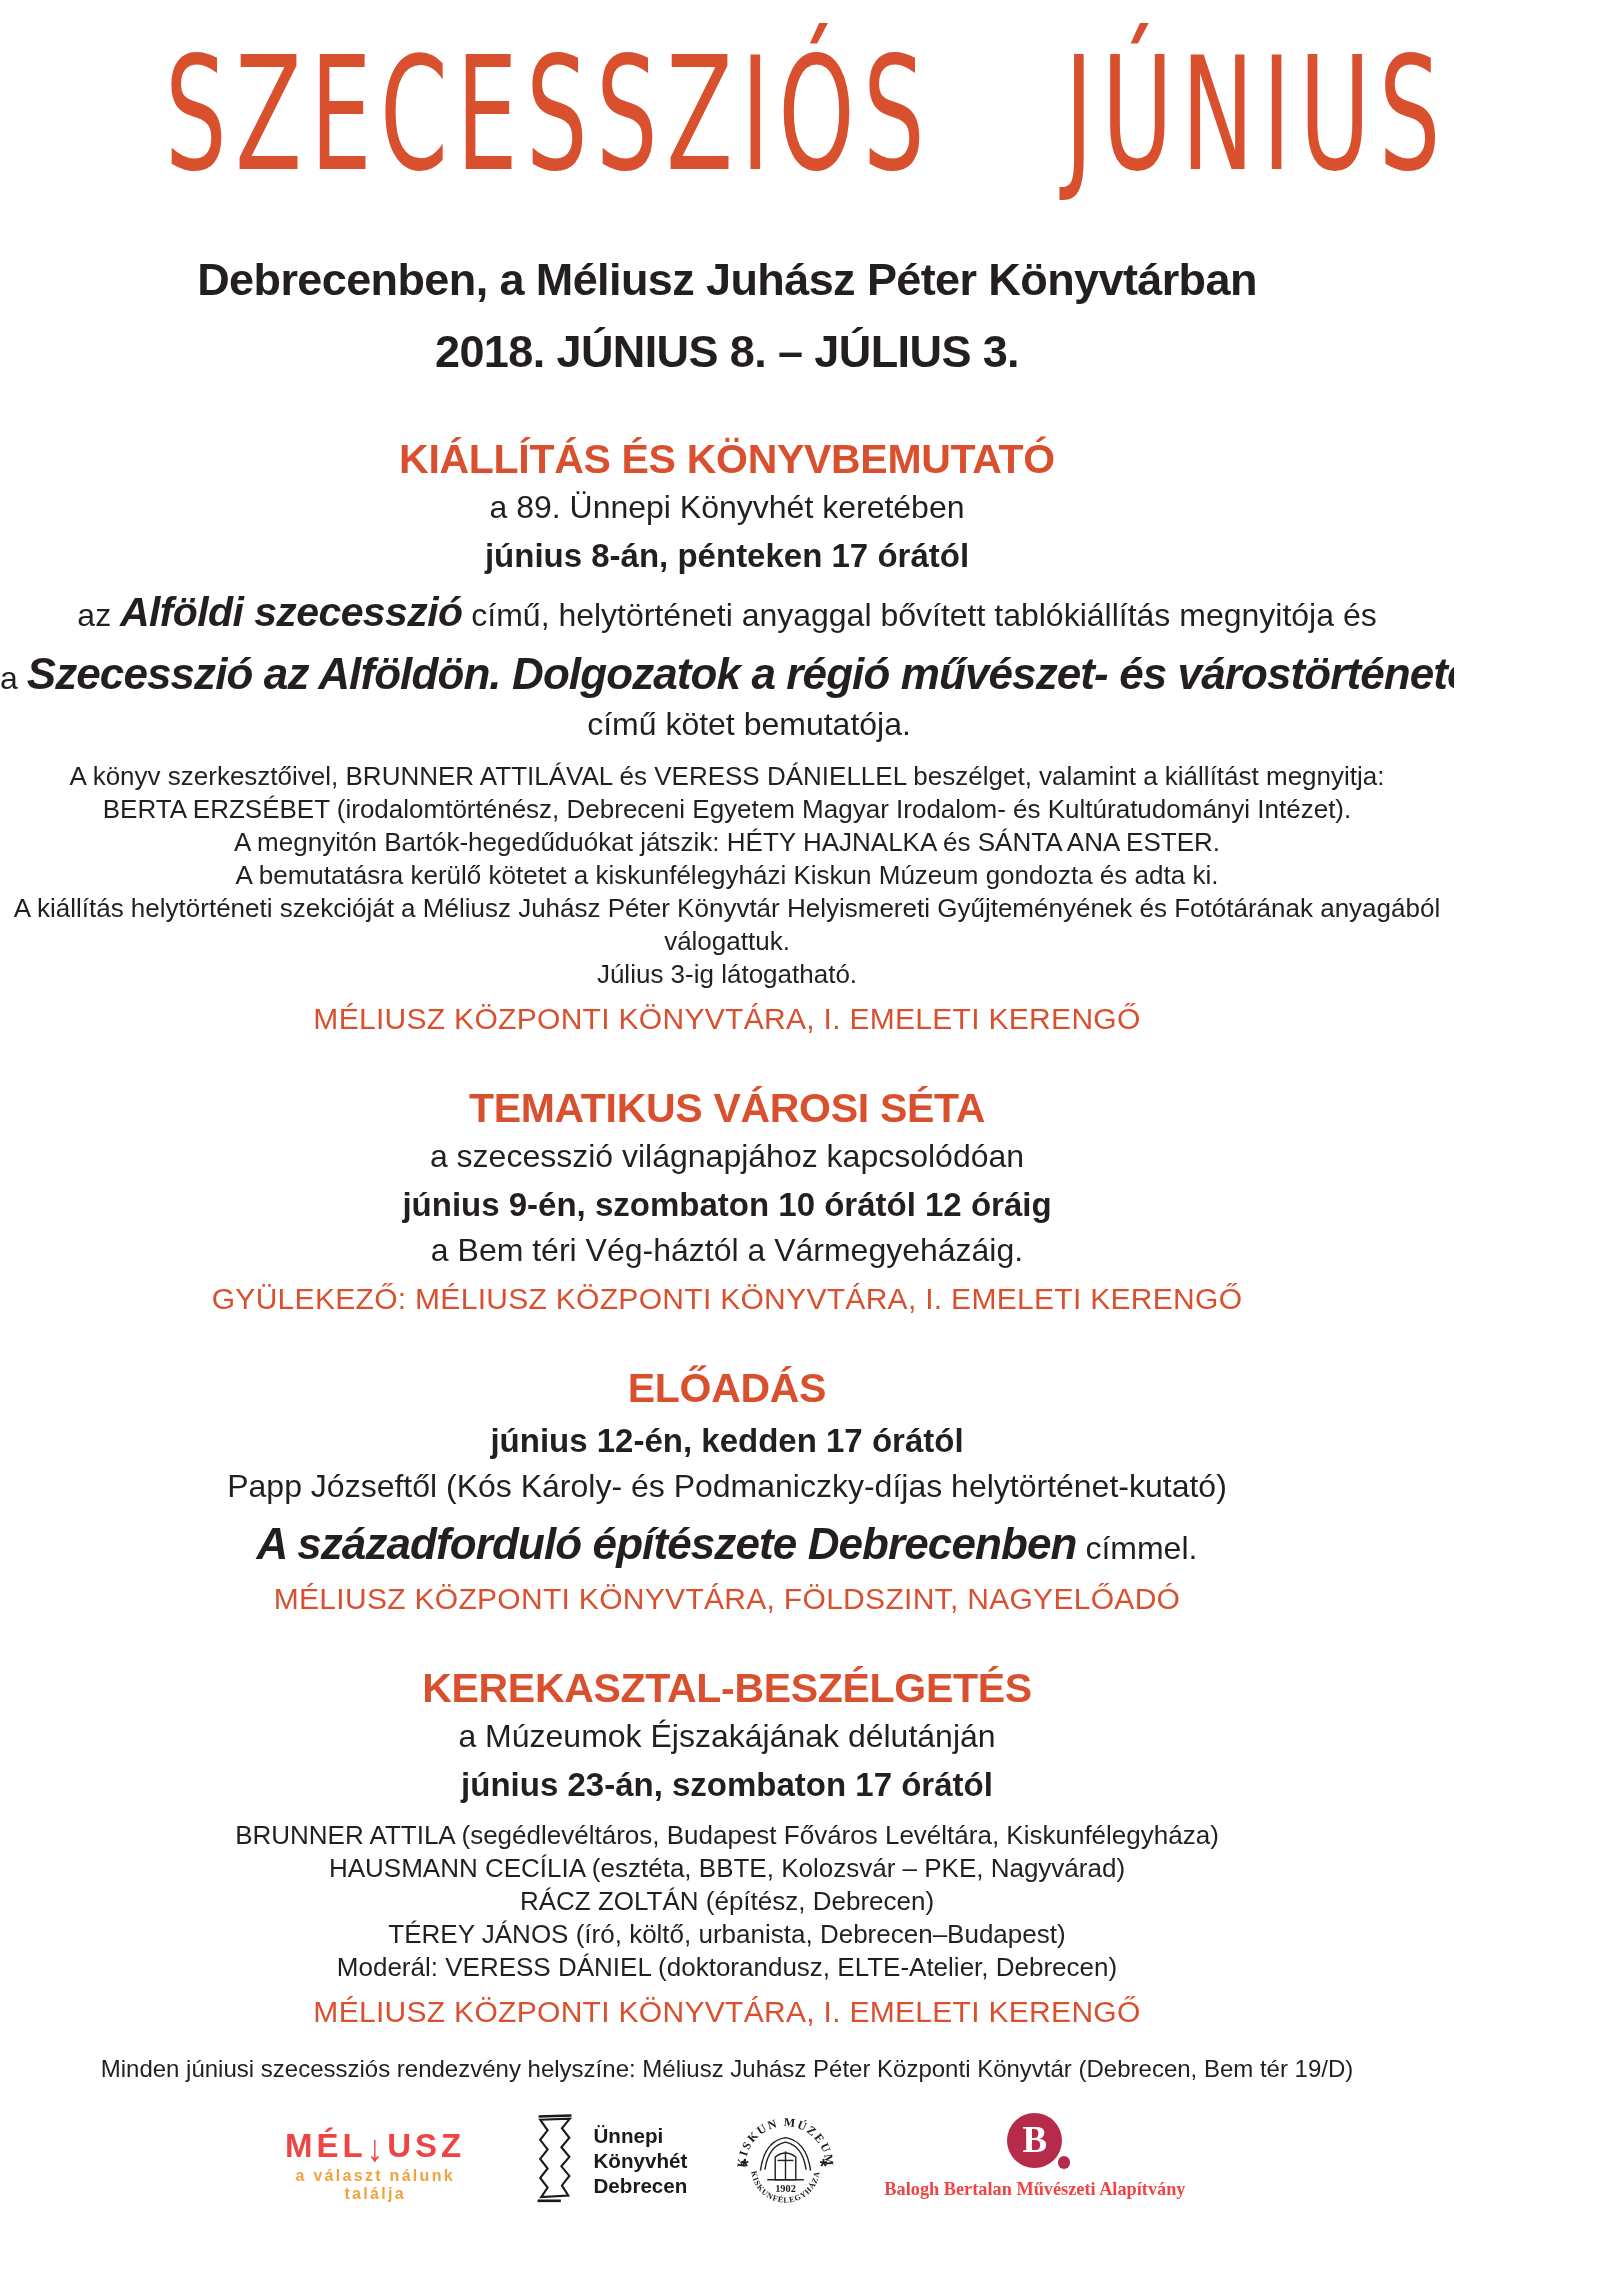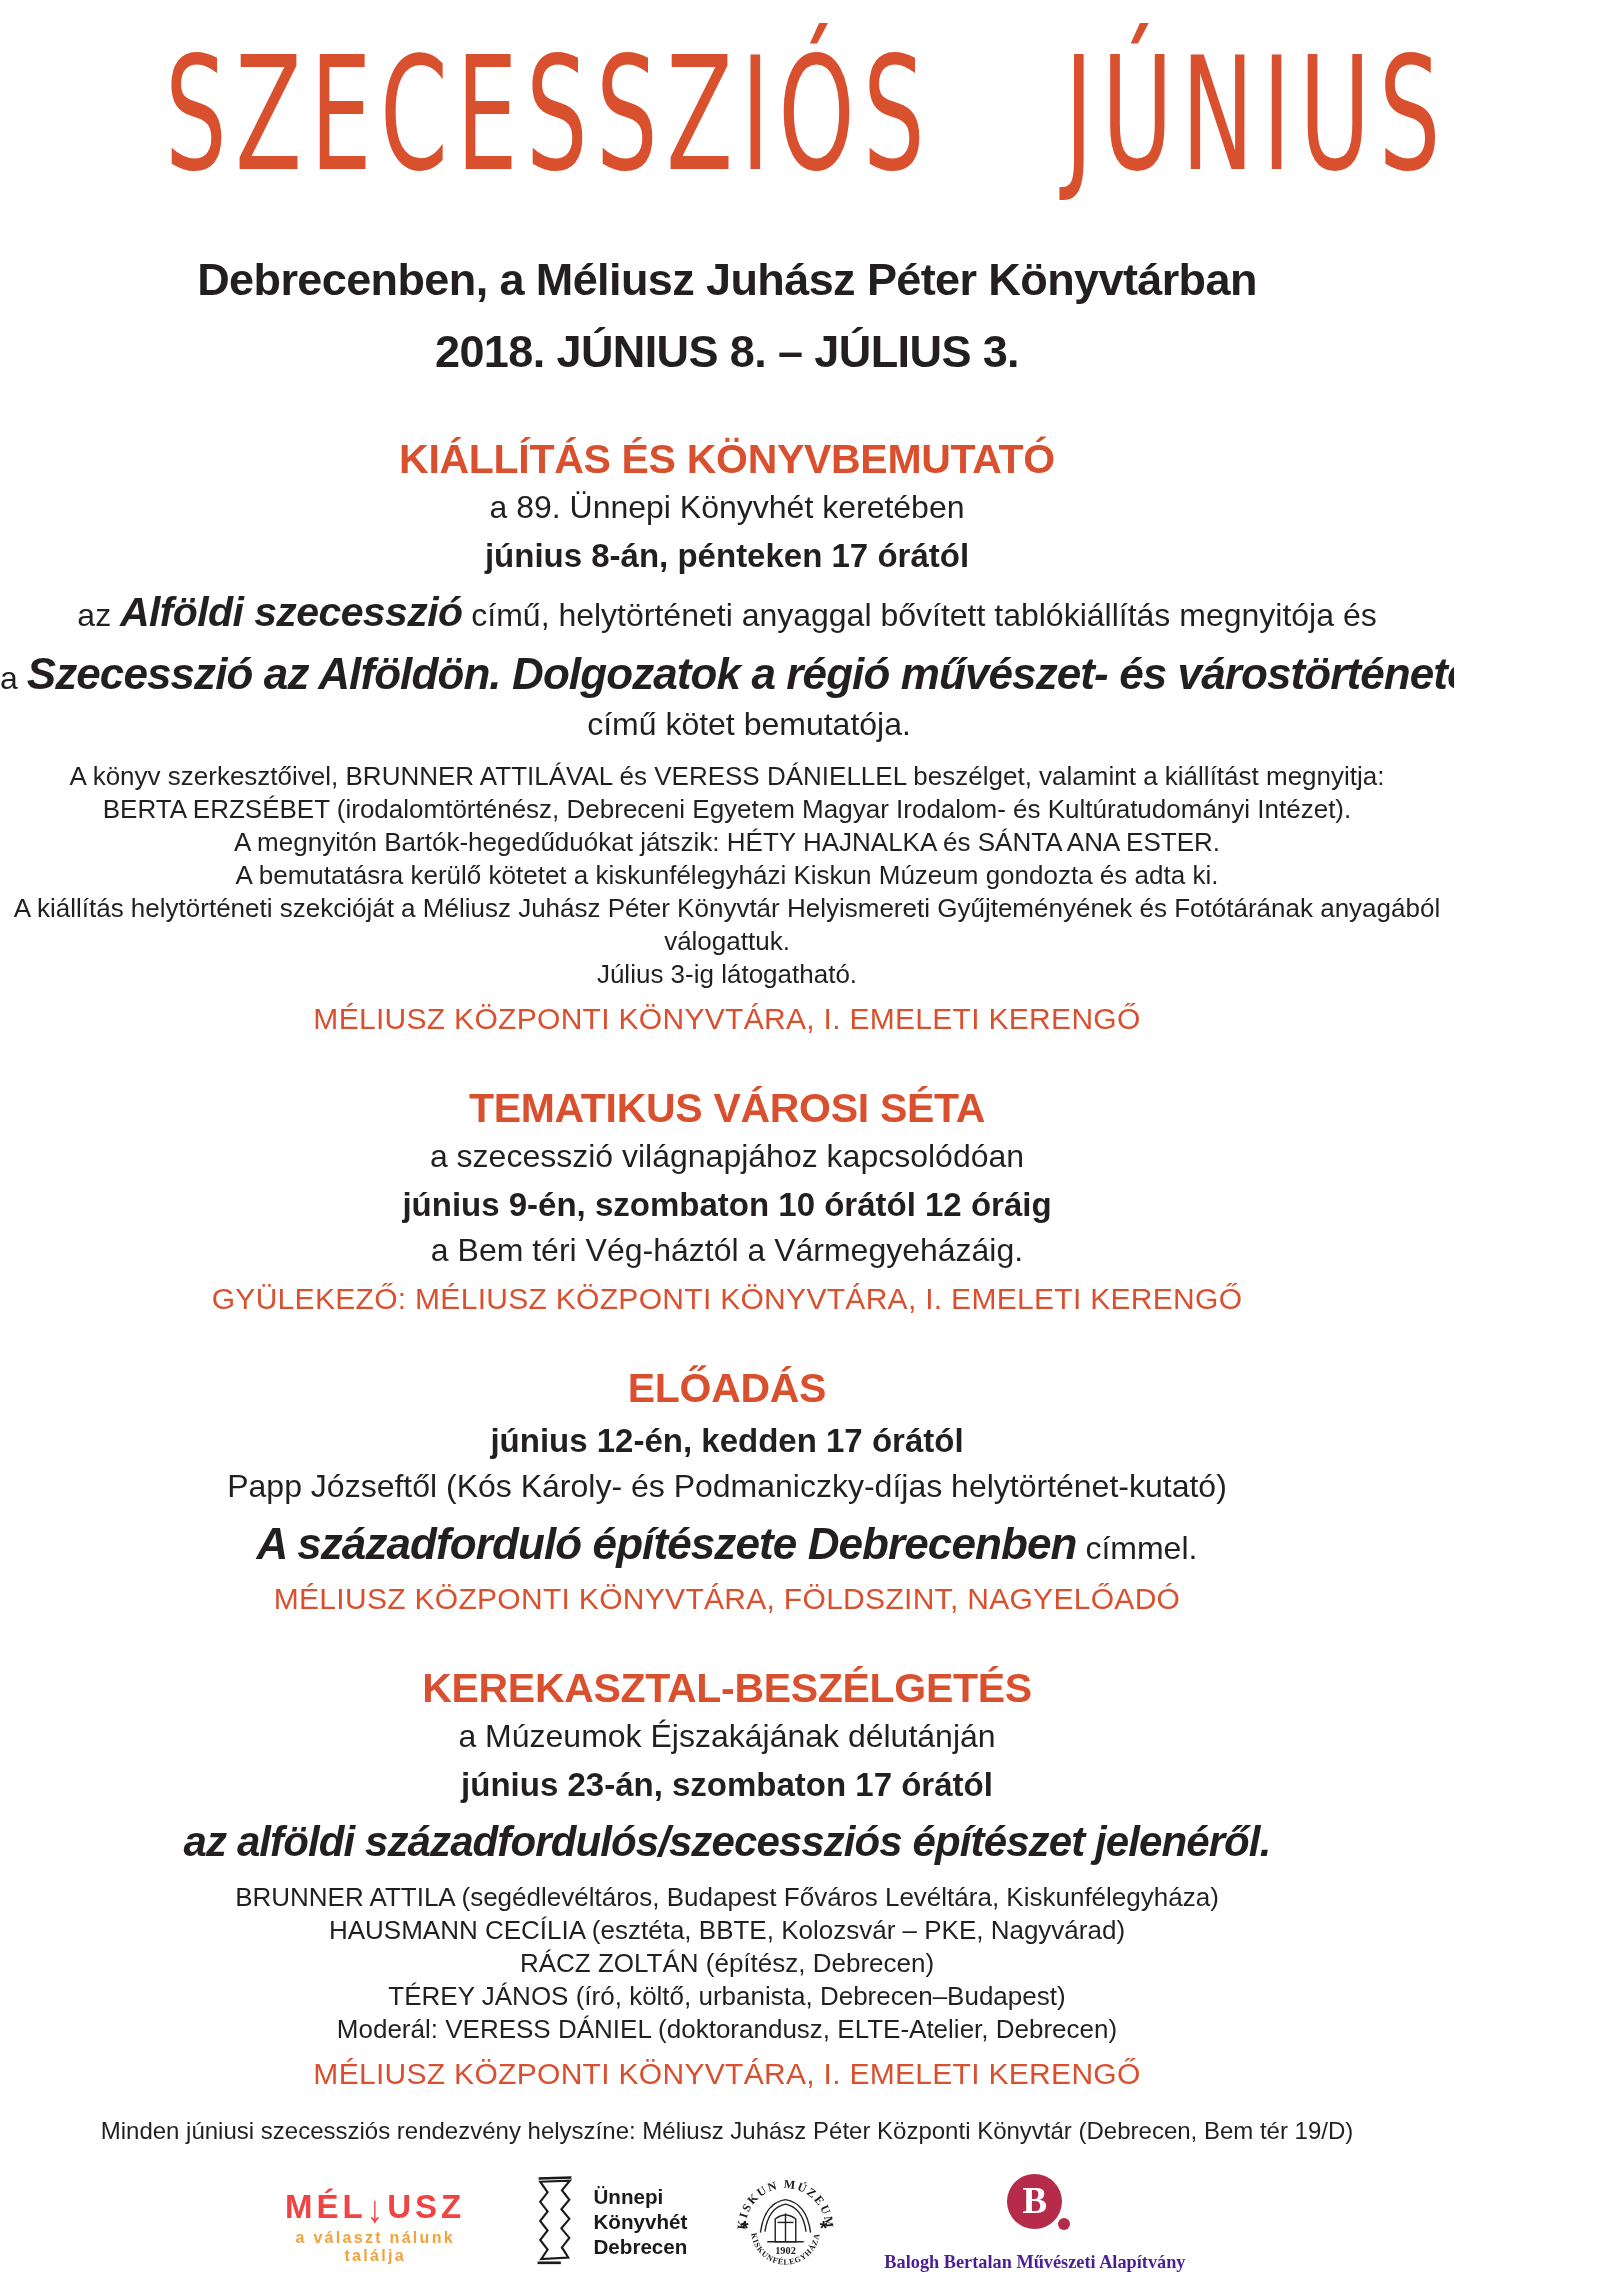--- a/index.html
+++ b/index.html
@@ -69,22 +69,22 @@
   }
   .balogh-b{
     color:#ffffff;font-family:"Liberation Serif","DejaVu Serif",serif;
     font-size:37px;font-weight:700;line-height:1;transform:translateY(-1.1px);
   }
   .balogh-dot{
     position:absolute;right:-8px;bottom:-1.1px;width:12.6px;height:12.6px;border-radius:50%;
     background:#b62b4a;
   }
   .balogh-label{
-    margin-top:23px;font-size:18.3px;font-weight:700;white-space:nowrap;
-    font-family:"Liberation Serif","DejaVu Serif",serif;color:#4c1d95;
+    margin-top:11px;font-size:18.3px;font-weight:700;white-space:nowrap;
+    font-family:"Liberation Serif","DejaVu Serif",serif;color:#ef4444;
   }
 </style>
 </head>
 <body>
 
 <div class="poster">
 
   <svg class="title-svg" width="1614" height="193" viewBox="0 0 2816 336" aria-hidden="true">
     <g transform="translate(1408,0) scale(1,2.35)">
       <text x="0" y="116" text-anchor="middle" font-size="116" font-family="DejaVu Sans, sans-serif" fill="#d9502f" letter-spacing="10" word-spacing="110" textLength="2240" lengthAdjust="spacingAndGlyphs">SZECESSZIÓS JÚNIUS</text>
@@ -127,21 +127,20 @@
     <p class="datetime">június 12-én, kedden 17 órától</p>
     <p class="sub">Papp Józseftől (Kós Károly- és Podmaniczky-díjas helytörténet-kutató)</p>
     <p class="mixed talkline"><span class="em2">A századforduló építészete Debrecenben</span><span> címmel.</span></p>
     <p class="location">MÉLIUSZ KÖZPONTI KÖNYVTÁRA, FÖLDSZINT, NAGYELŐADÓ</p>
   </section>
 
   <section>
     <h2 class="sec-header">KEREKASZTAL-BESZÉLGETÉS</h2>
     <p class="sub">a Múzeumok Éjszakájának délutánján</p>
     <p class="datetime">június 23-án, szombaton 17 órától</p>
-    <p class="mixed topicline"><span class="em2">az alföldi századfordulós/szecessziós építészet jelenéről.</span></p>
     <div class="participants">
       <p>BRUNNER ATTILA (segédlevéltáros, Budapest Főváros Levéltára, Kiskunfélegyháza)</p>
       <p>HAUSMANN CECÍLIA (esztéta, BBTE, Kolozsvár – PKE, Nagyvárad)</p>
       <p>RÁCZ ZOLTÁN (építész, Debrecen)</p>
       <p>TÉREY JÁNOS (író, költő, urbanista, Debrecen–Budapest)</p>
       <p>Moderál: VERESS DÁNIEL (doktorandusz, ELTE-Atelier, Debrecen)</p>
     </div>
     <p class="location">MÉLIUSZ KÖZPONTI KÖNYVTÁRA, I. EMELETI KERENGŐ</p>
   </section>
 

